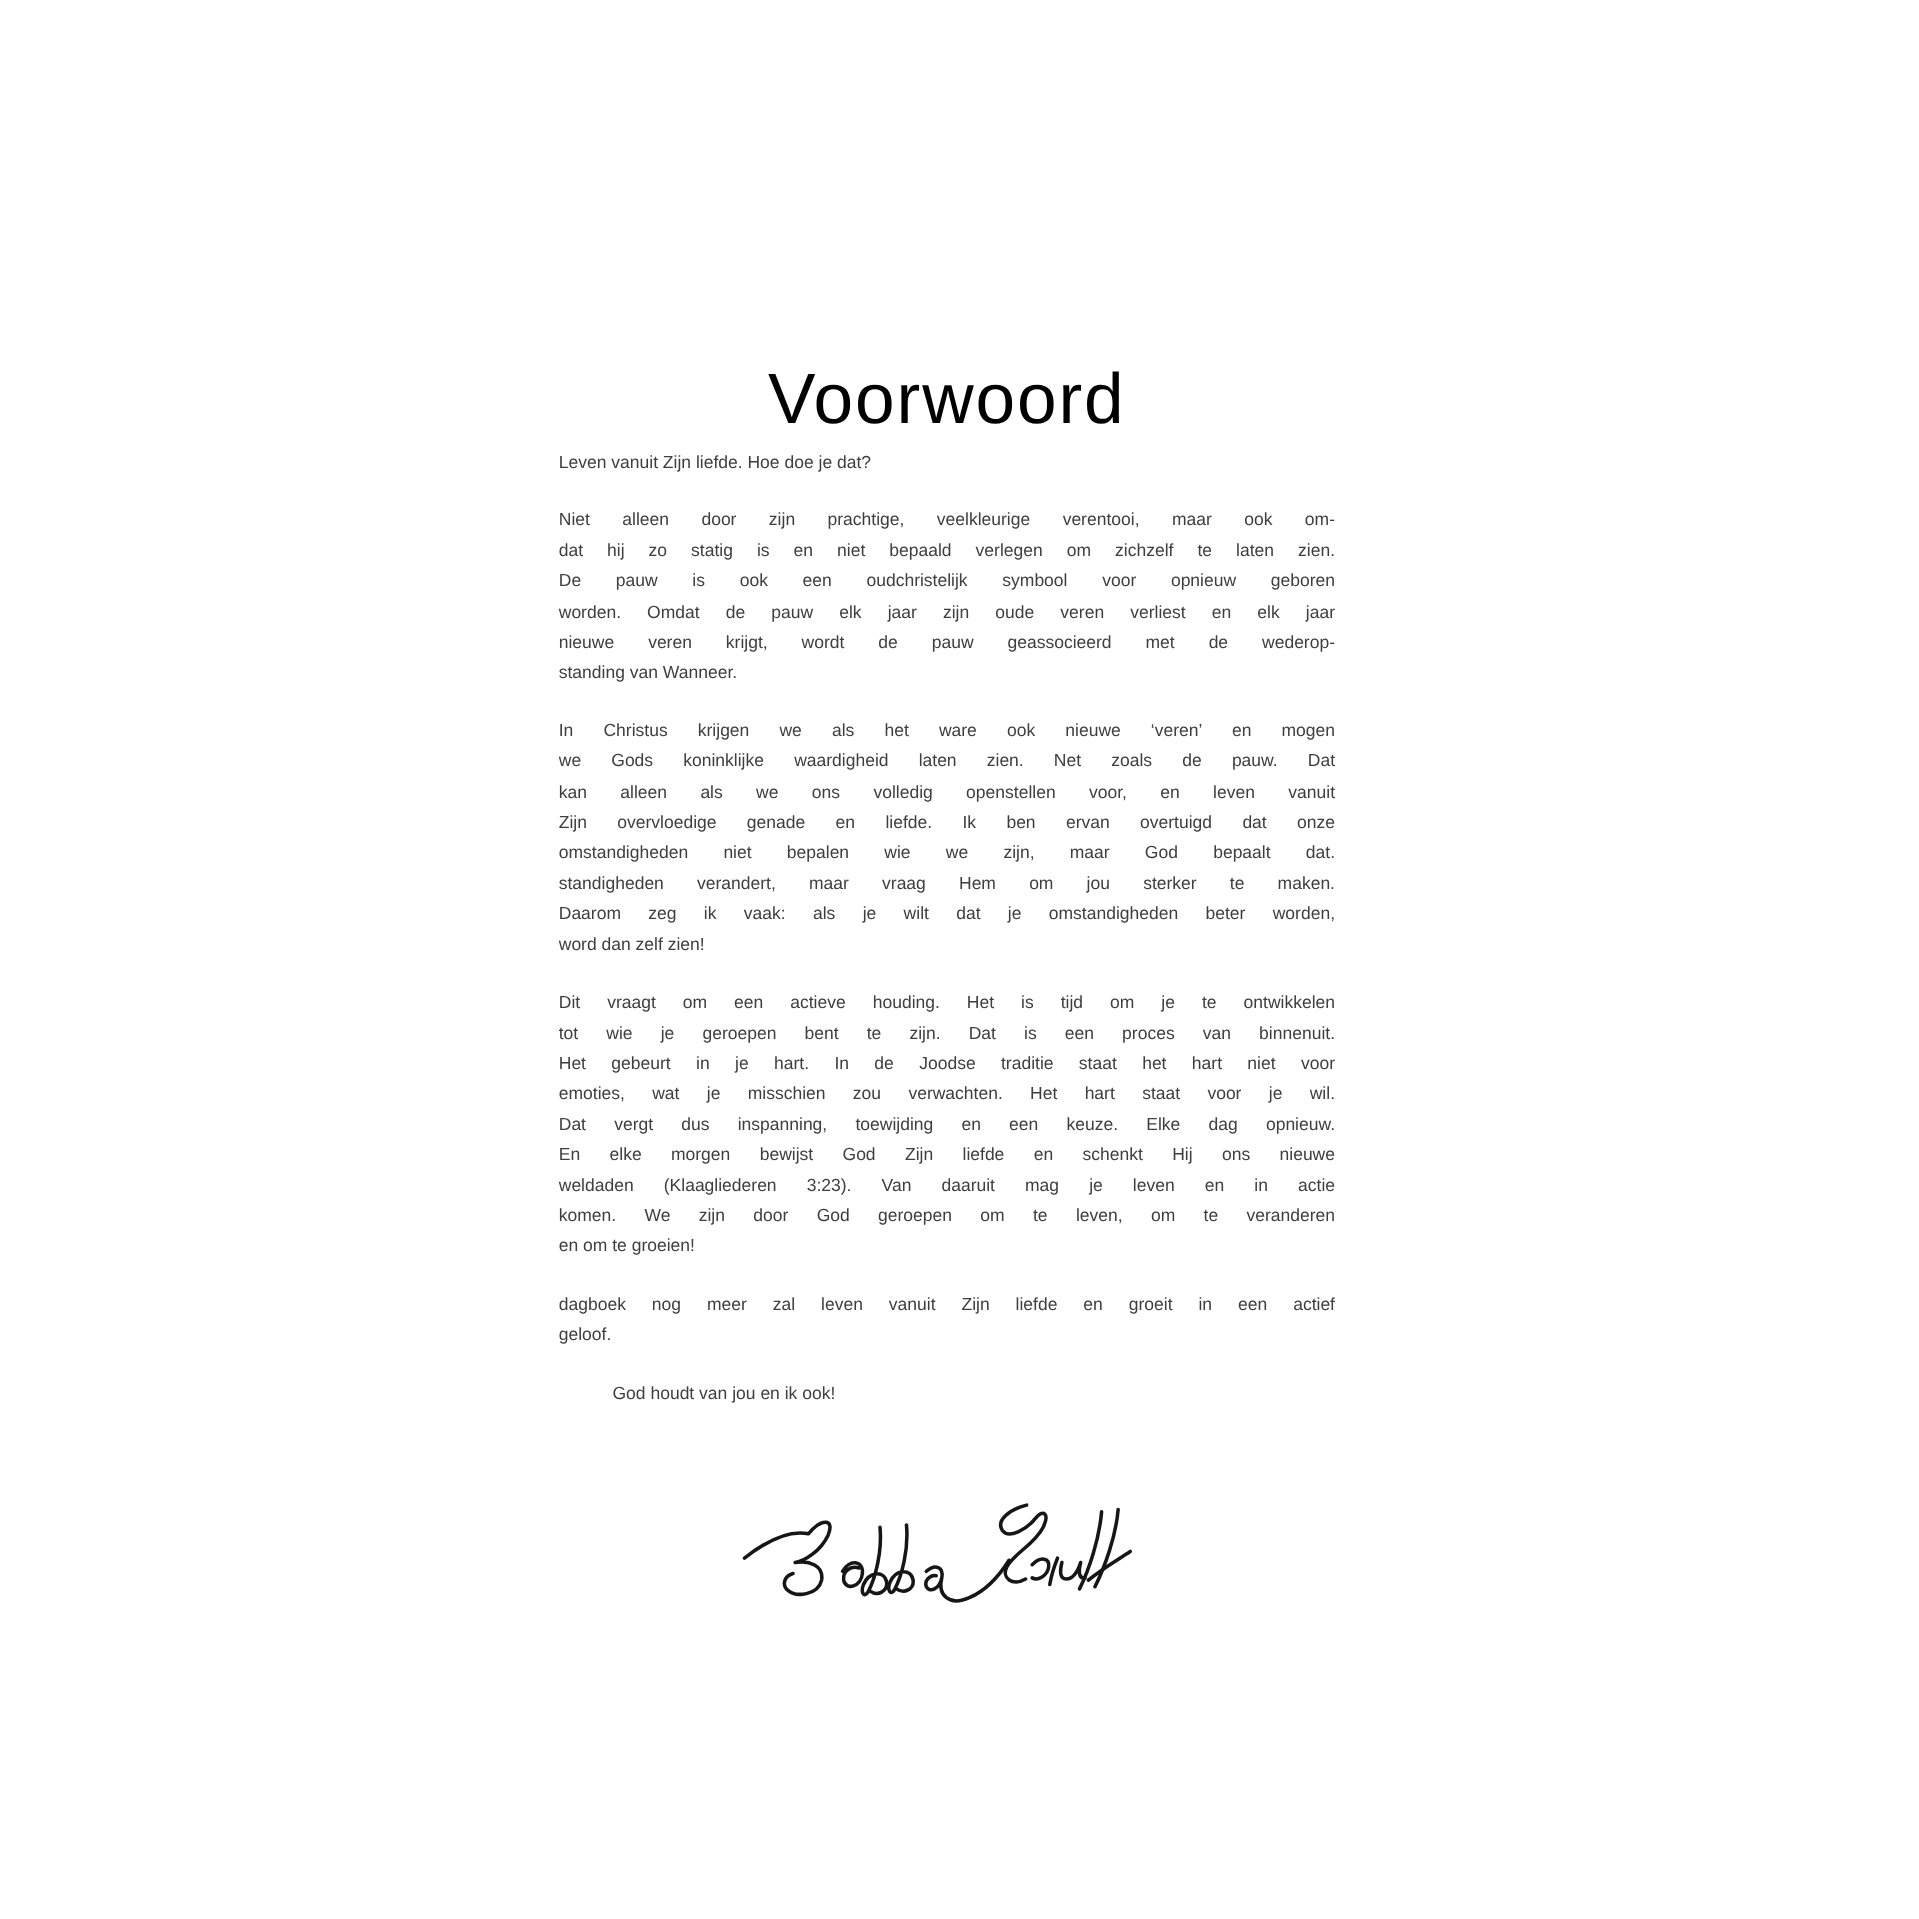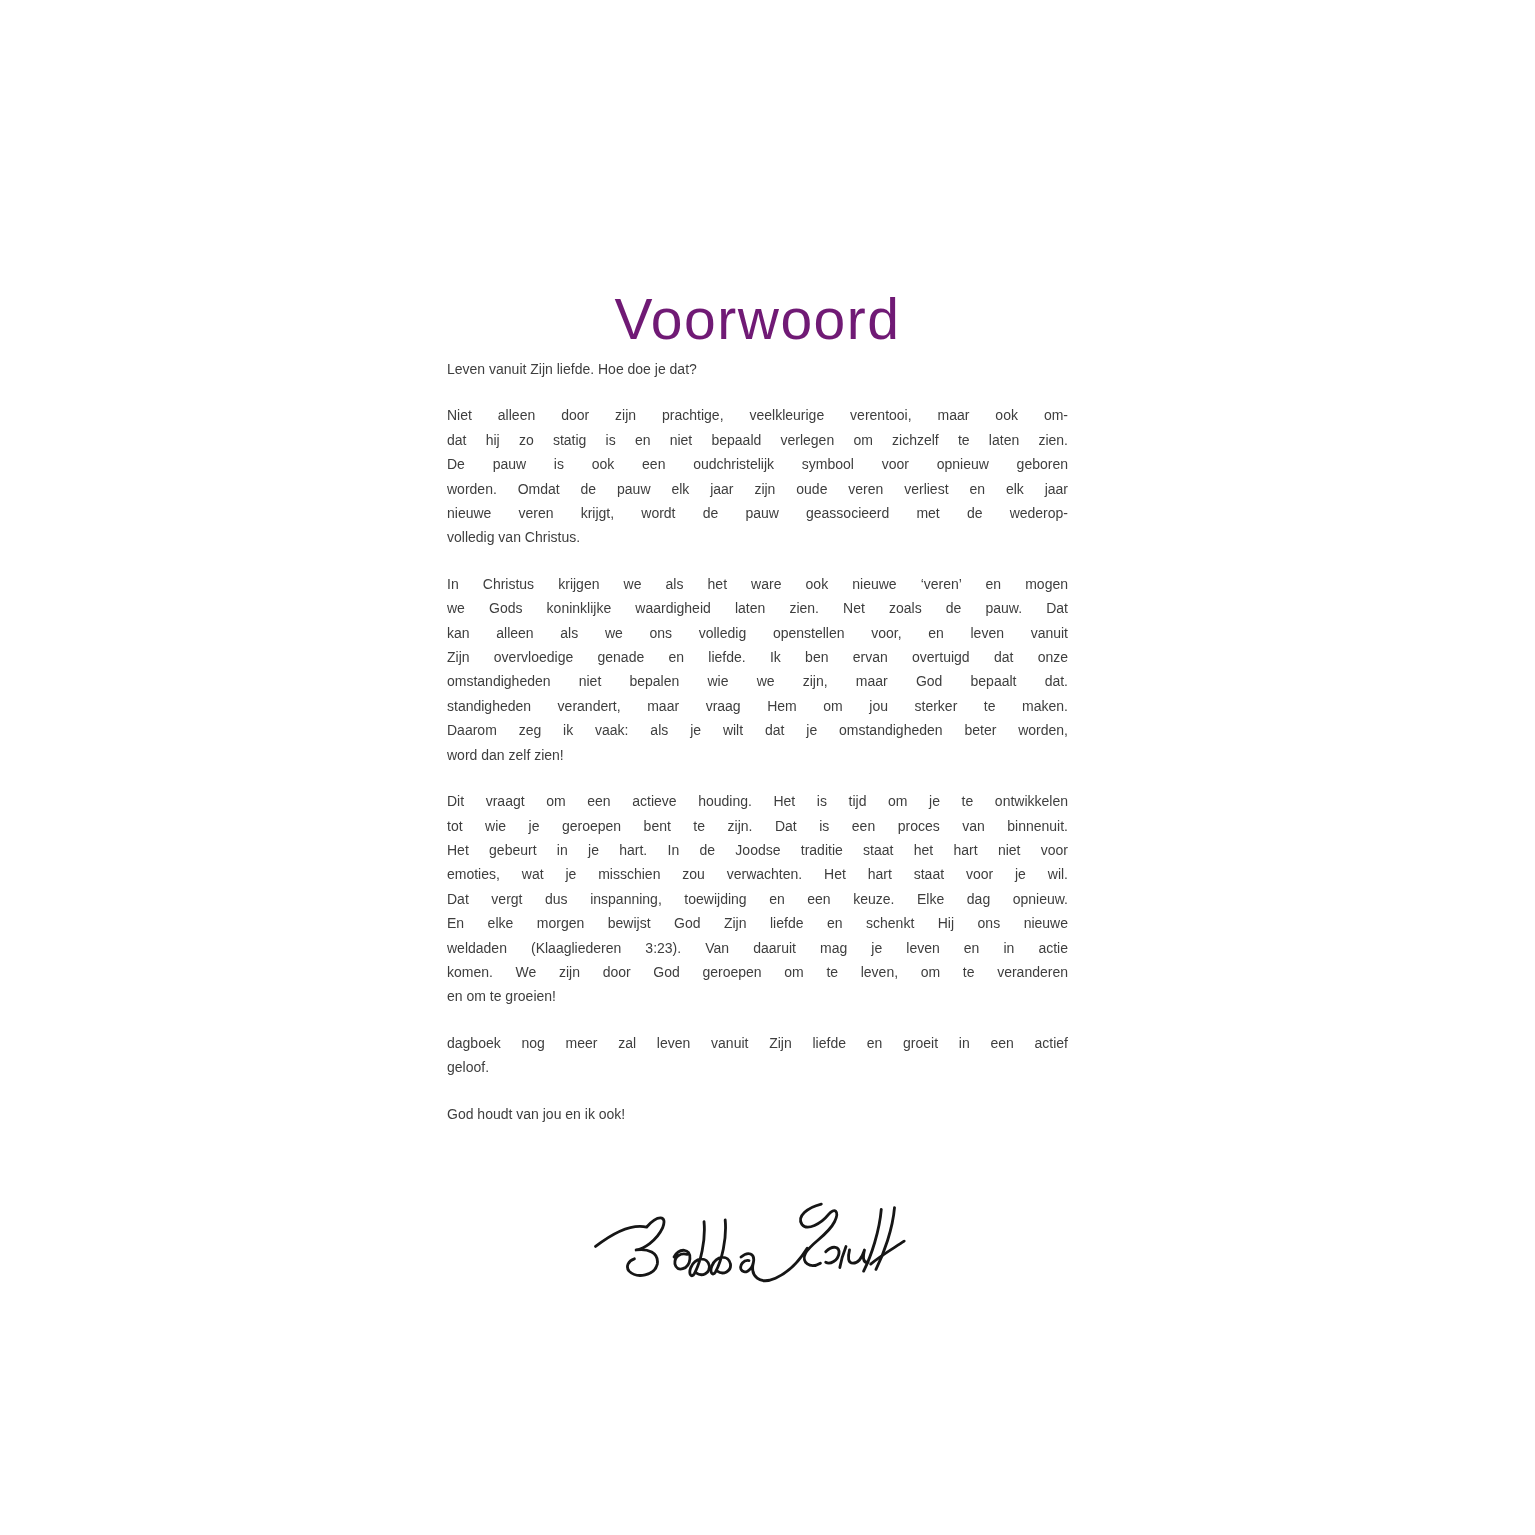--- a/index.html
+++ b/index.html
@@ -13,34 +13,34 @@
   }
   .title {
     position: absolute;
     left: 447px;
     top: 248px;
     width: 621px;
     text-align: center;
     font-size: 57px;
     font-weight: 200;
     letter-spacing: 1.5px;
-    color: #701a75;
+    color: #000000;
     font-family: "Liberation Sans", sans-serif;
   }
   .body-text {
     position: absolute;
     left: 447px;
     top: 357px;
     width: 621px;
     color: #3e3e3e;
     font-size: 14px;
     font-weight: 300;
   }
   .para { margin: 0 0 22px 0; }
-  .para:last-child { margin-bottom: 0; }
+  .para:last-child { margin-bottom: 0; margin-left: 43px; }
   .line {
     line-height: 24.4px;
     text-align: justify;
     text-align-last: justify;
     white-space: normal;
   }
   .line.last {
     text-align: justify;
     text-align-last: left;
   }
@@ -71,21 +71,21 @@
 
   <div class="para">
         <div class="line last">Leven vanuit Zijn liefde. Hoe doe je dat?</div>
       </div>
       <div class="para">
         <div class="line">Niet alleen door zijn prachtige, veelkleurige verentooi, maar ook om-</div>
         <div class="line">dat hij zo statig is en niet bepaald verlegen om zichzelf te laten zien.</div>
         <div class="line">De pauw is ook een oudchristelijk symbool voor opnieuw geboren</div>
         <div class="line">worden. Omdat de pauw elk jaar zijn oude veren verliest en elk jaar</div>
         <div class="line">nieuwe veren krijgt, wordt de pauw geassocieerd met de wederop-</div>
-        <div class="line last">volledig van Christus.</div>
+        <div class="line last">standing van Wanneer.</div>
       </div>
       <div class="para">
         <div class="line">In Christus krijgen we als het ware ook nieuwe ‘veren’ en mogen</div>
         <div class="line">we Gods koninklijke waardigheid laten zien. Net zoals de pauw. Dat</div>
         <div class="line">kan alleen als we ons volledig openstellen voor, en leven vanuit</div>
         <div class="line">Zijn overvloedige genade en liefde. Ik ben ervan overtuigd dat onze</div>
         <div class="line">omstandigheden niet bepalen wie we zijn, maar God bepaalt dat.</div>
         <div class="line">standigheden verandert, maar vraag Hem om jou sterker te maken.</div>
         <div class="line">Daarom zeg ik vaak: als je wilt dat je omstandigheden beter worden,</div>
         <div class="line last">word dan zelf zien!</div>

